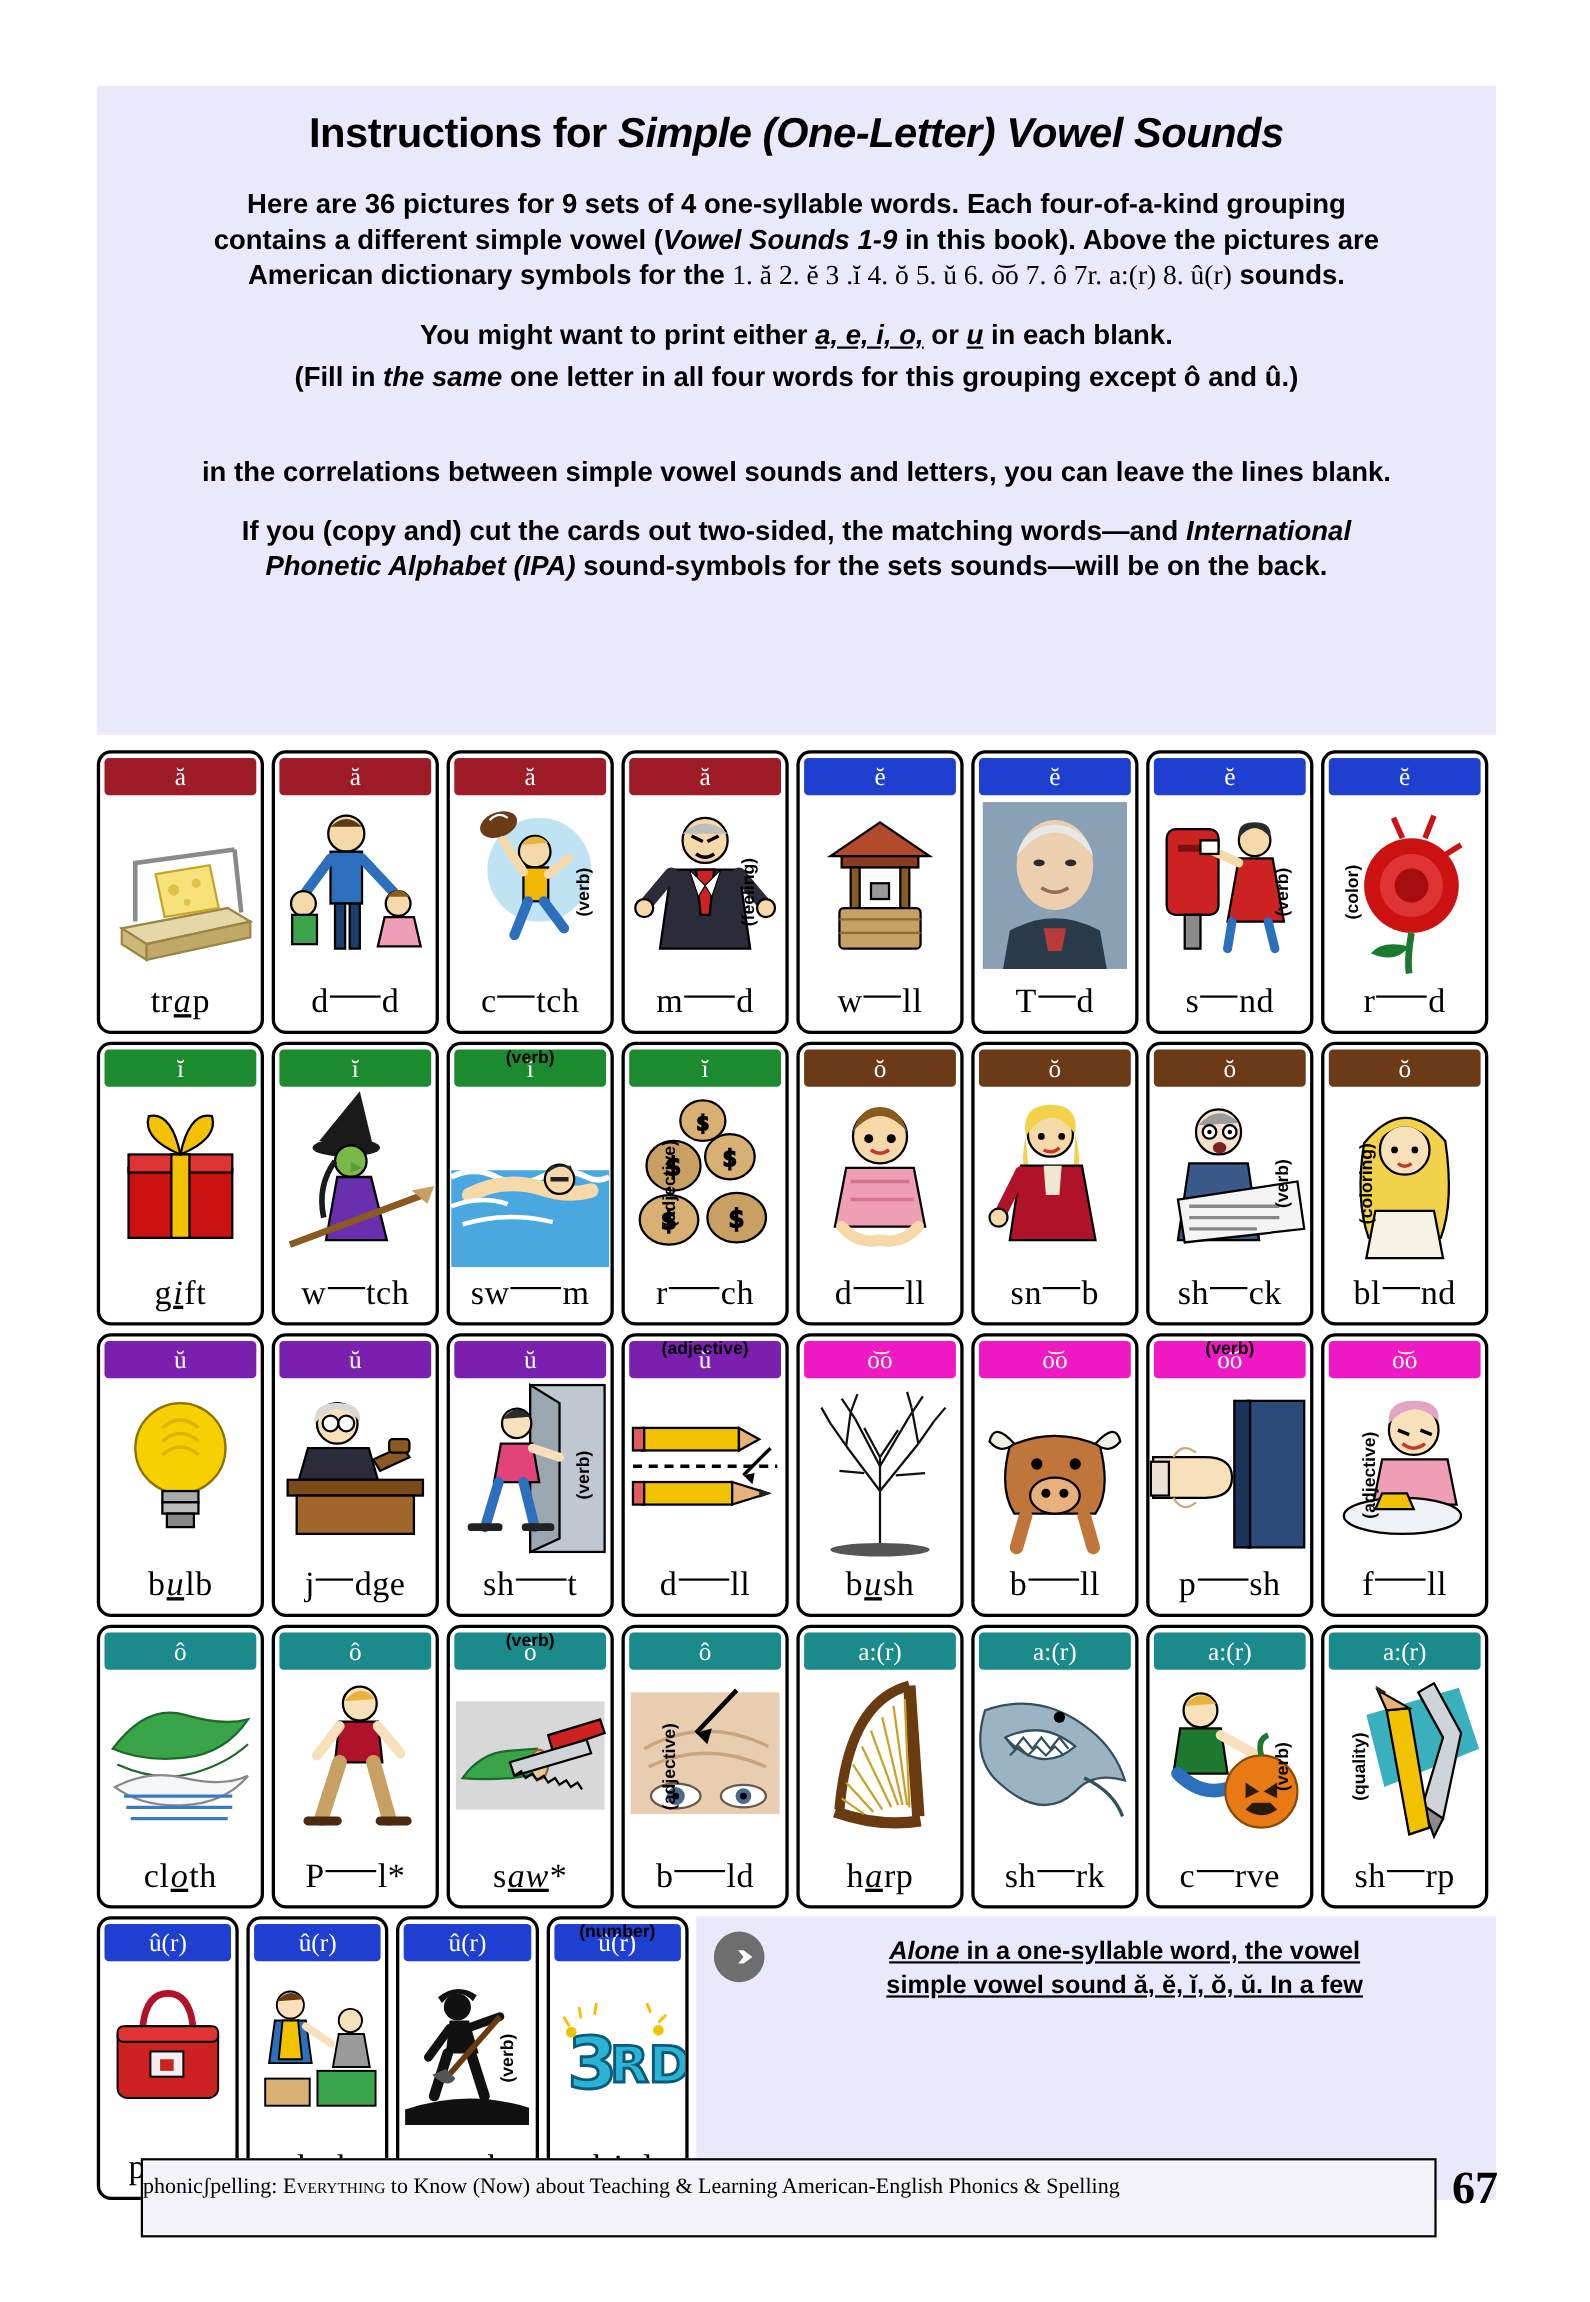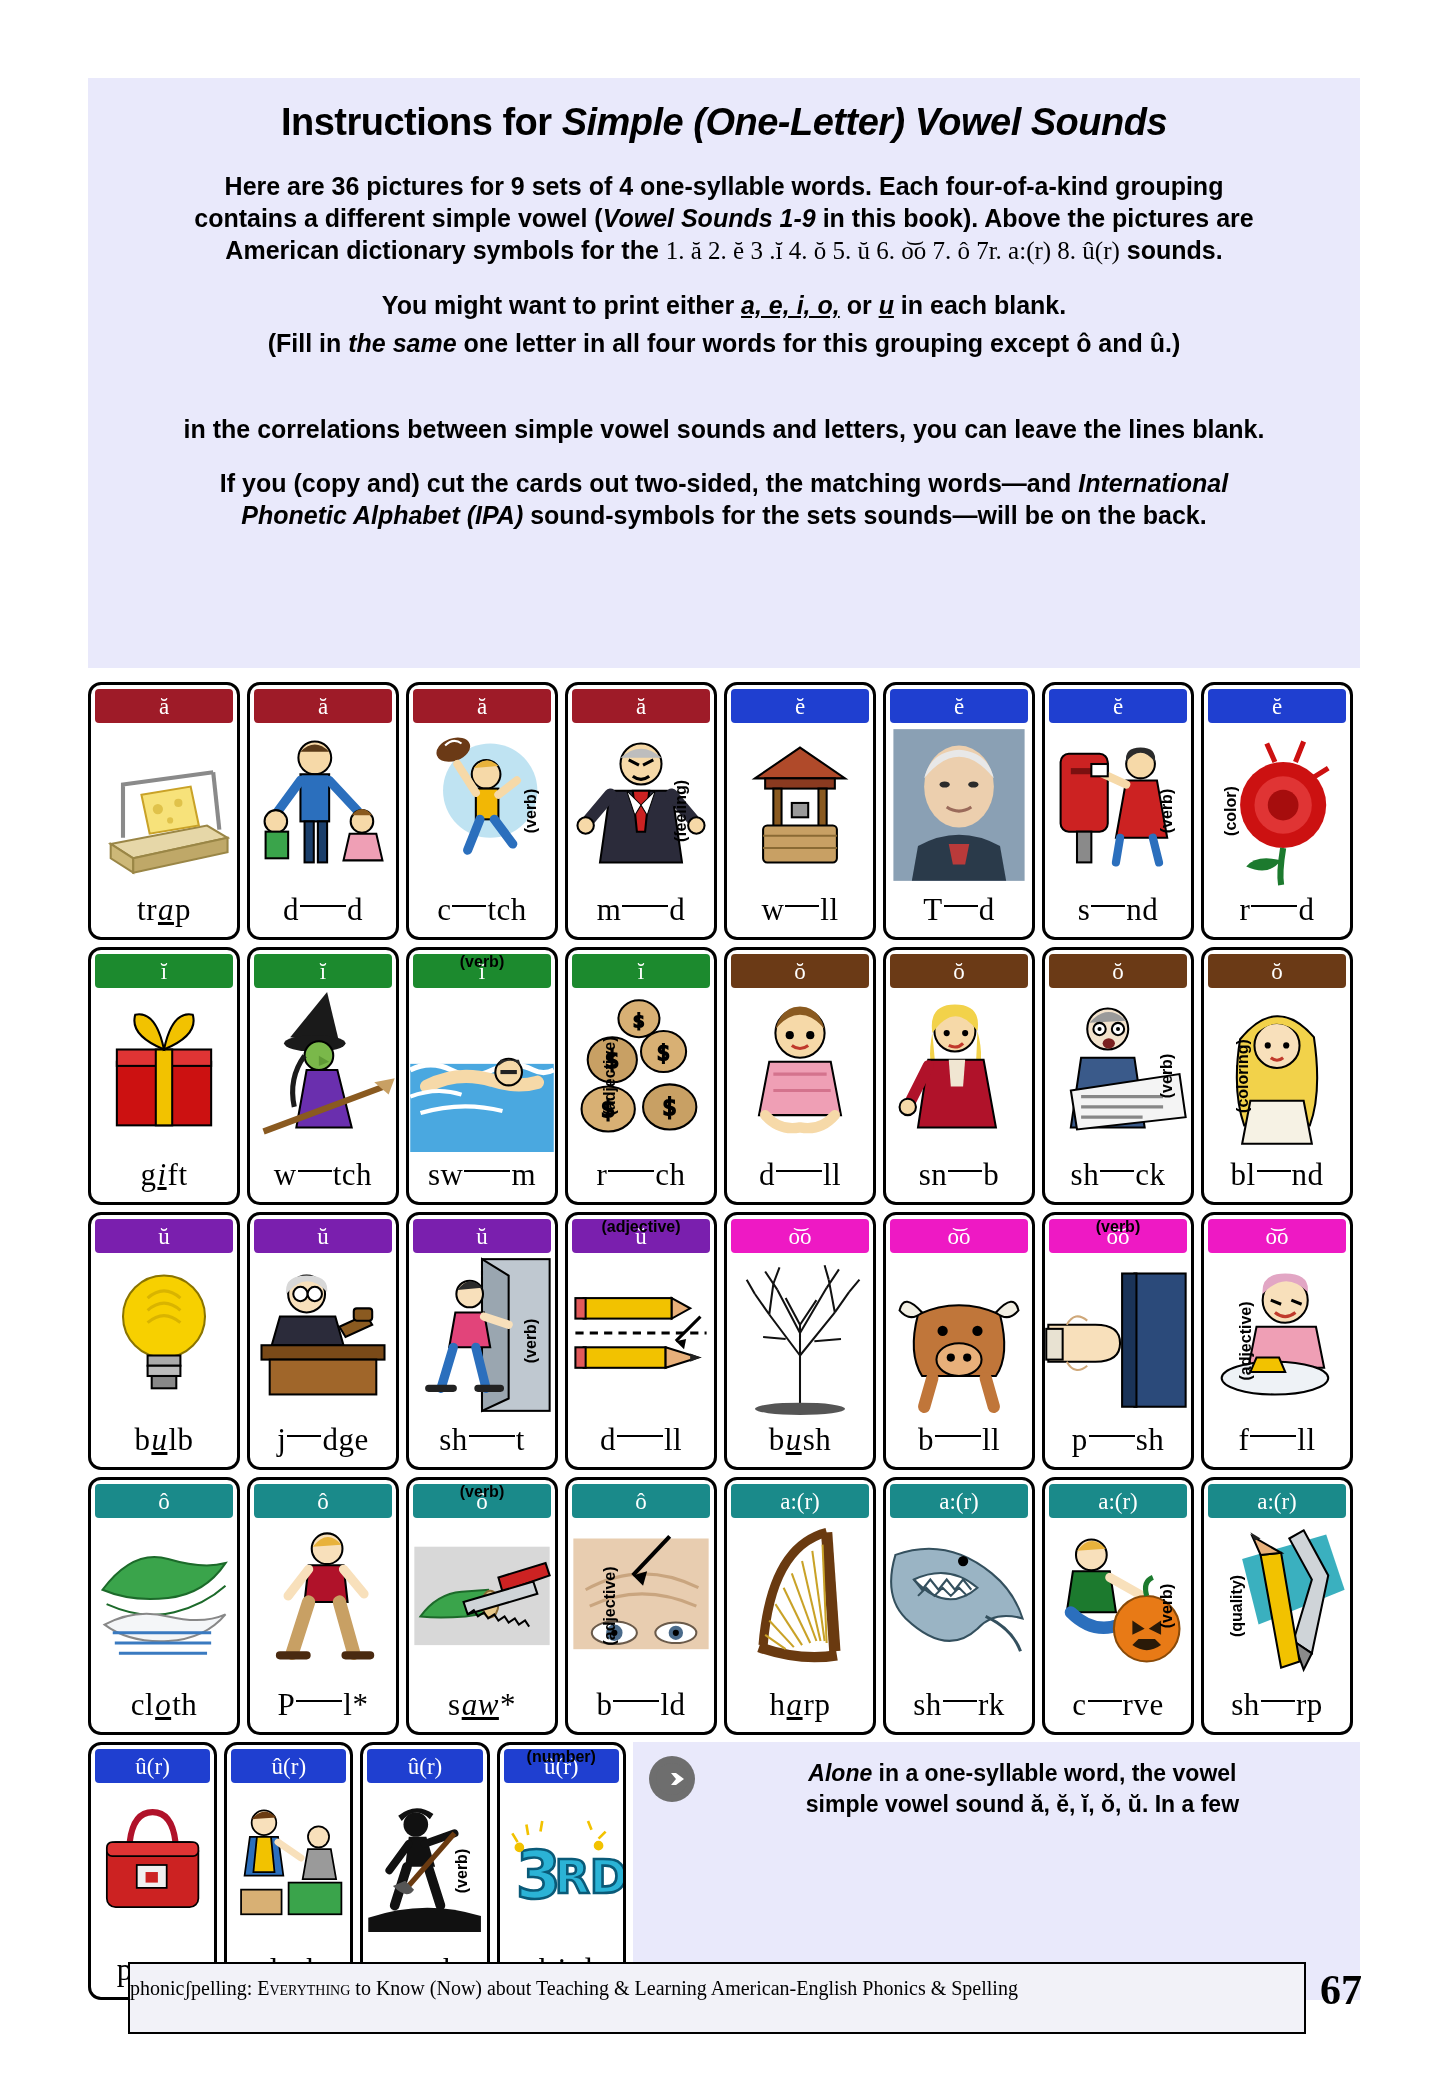--- a/index.html
+++ b/index.html
@@ -151,20 +151,21 @@
     width: 844px;
     height: 258px;
     background: #e9e9fb;
     box-sizing: border-box;
     padding: 16px 22px 10px 74px;
     position: relative;
     font-size: 23px;
     font-weight: bold;
     line-height: 1.35;
     text-align: center;
+    text-decoration: underline;
   }
   .note .arrow {
     position: absolute;
     left: 16px;
     top: 14px;
     width: 46px;
     height: 46px;
     border-radius: 50%;
     background: #6e6e6e;
     display: flex;

